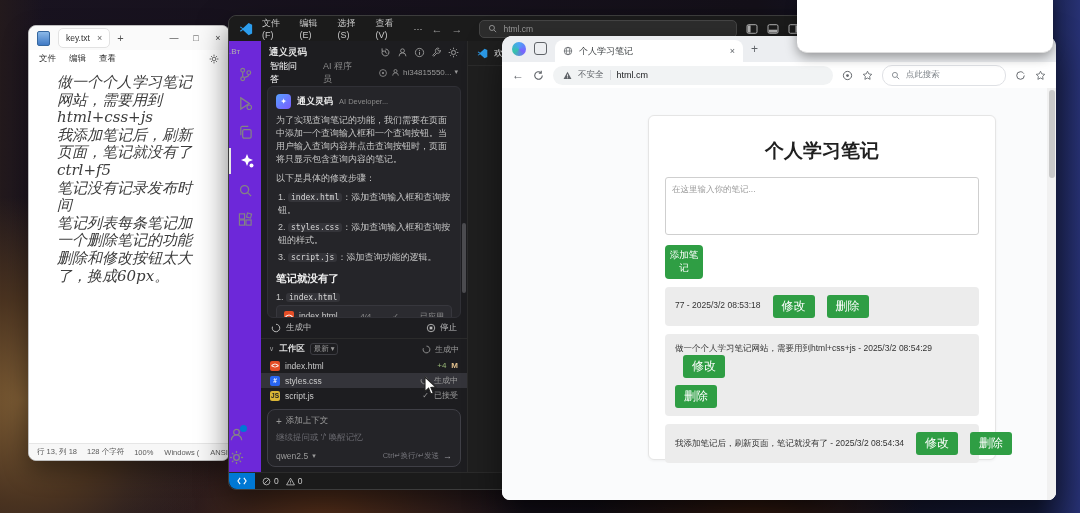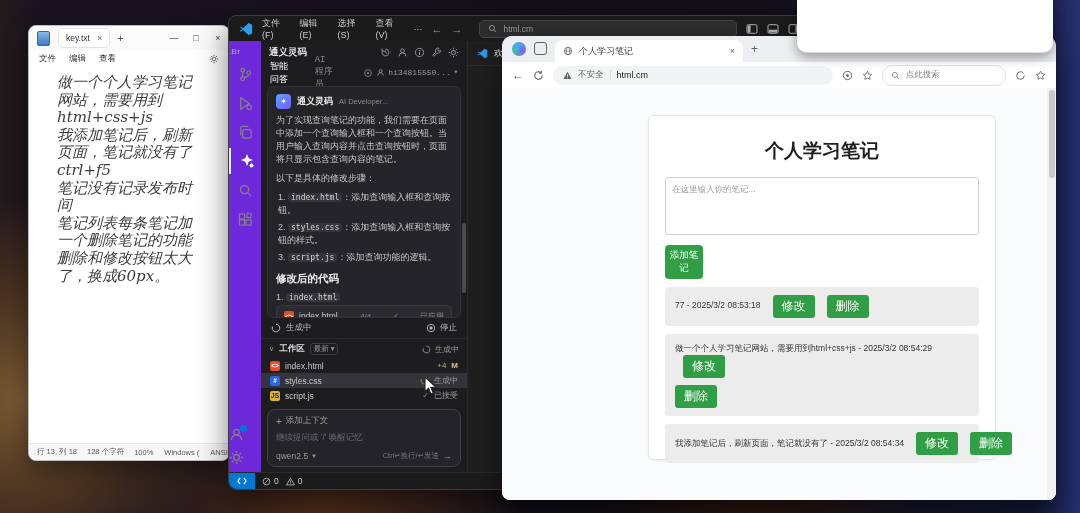--- a/index.html
+++ b/index.html
@@ -42,21 +42,21 @@
     display:flex;flex-direction:column;align-items:flex-start;}
   .vs-acttop{font-size:8px;color:#b0b0b0;margin:6px 0 2px;}
   .vs-actico{width:32px;height:26px;display:flex;align-items:center;justify-content:center;color:#848484;margin-top:3px;}
   .vs-actico.active{color:#fff;border-left:2px solid #e7e7e7;}
   .vs-actbottom{margin-top:auto;display:flex;flex-direction:column;align-items:center;gap:8px;margin-bottom:8px;color:#848484;}
   .vs-chat{position:absolute;left:32px;top:25px;bottom:16px;width:206px;background:#1d1d20;border-right:1px solid #2b2b2b;
     display:flex;flex-direction:column;overflow:hidden;}
   .vs-chat-head{height:22px;flex:0 0 22px;display:flex;align-items:center;padding:0 8px;gap:6px;}
   .vs-chat-title{font-size:9.5px;font-weight:bold;color:#e2e2e2;}
   .vs-headicons{margin-left:auto;display:flex;gap:6px;color:#9a9a9a;}
-  .vs-chat-tabs{height:20px;flex:0 0 20px;display:flex;align-items:center;gap:25px;padding:0 9px;font-size:9px;font-family:Liberation Mono, monospace;}
+  .vs-chat-tabs{height:20px;flex:0 0 20px;display:flex;align-items:center;gap:18px;padding:0 9px;font-size:9px;}
   .vs-tab-act{color:#fff;}
   .vs-tab-dim{color:#8a8a8a;}
   .vs-acct{margin-left:auto;display:flex;align-items:flex-start;gap:3px;color:#9a9a9a;font-size:8px;}
   .vs-msgs{flex:1 1 auto;display:flex;flex-direction:column;padding:3px 6px 2px;position:relative;overflow:hidden;}
   .vs-msg{flex:1 1 auto;background:#252529;border:1px solid #303036;border-radius:6px;padding:7px 8px;overflow:hidden;}
   .vs-msg-head{display:flex;align-items:center;gap:6px;margin-bottom:5px;}
   .vs-avatar{width:15px;height:15px;border-radius:4px;background:linear-gradient(135deg,#57a0ff,#7b5bff);display:flex;align-items:center;justify-content:center;color:#fff;font-size:8px;}
   .vs-author{font-size:9px;font-weight:bold;color:#ececec;}
   .vs-badge{font-size:7.5px;color:#8a8a8a;}
   .vs-p{font-size:9px;color:#c6c6c6;line-height:13px;margin:0 0 6px;}
@@ -353,21 +353,21 @@
           <div class="vs-msg-head">
             <span class="vs-avatar">✦</span>
             <span class="vs-author">通义灵码</span>
             <span class="vs-badge">AI Developer...</span>
           </div>
           <p class="vs-p">为了实现查询笔记的功能，我们需要在页面中添加一个查询输入框和一个查询按钮。当用户输入查询内容并点击查询按钮时，页面将只显示包含查询内容的笔记。</p>
           <p class="vs-p">以下是具体的修改步骤：</p>
           <div class="vs-step"><span>1.</span> <span class="chip">index.html</span><span>：添加查询输入框和查询按钮。</span></div>
           <div class="vs-step"><span>2.</span> <span class="chip">styles.css</span><span>：添加查询输入框和查询按钮的样式。</span></div>
           <div class="vs-step"><span>3.</span> <span class="chip">script.js</span><span>：添加查询功能的逻辑。</span></div>
-          <div class="vs-codehead">修改后的代码</div>
+          <div class="vs-codehead">笔记就没有了</div>
           <div class="vs-fnum"><span>1.</span> <span class="chip">index.html</span></div>
           <div class="vs-fcard">
             <span class="fic fic-html">&lt;&gt;</span>
             <span>index.html</span>
             <span class="vs-fmeta">
                 <span>4/4</span>
                 <span>✓</span>
                 <span>已应用</span>
               </span>
           </div>

